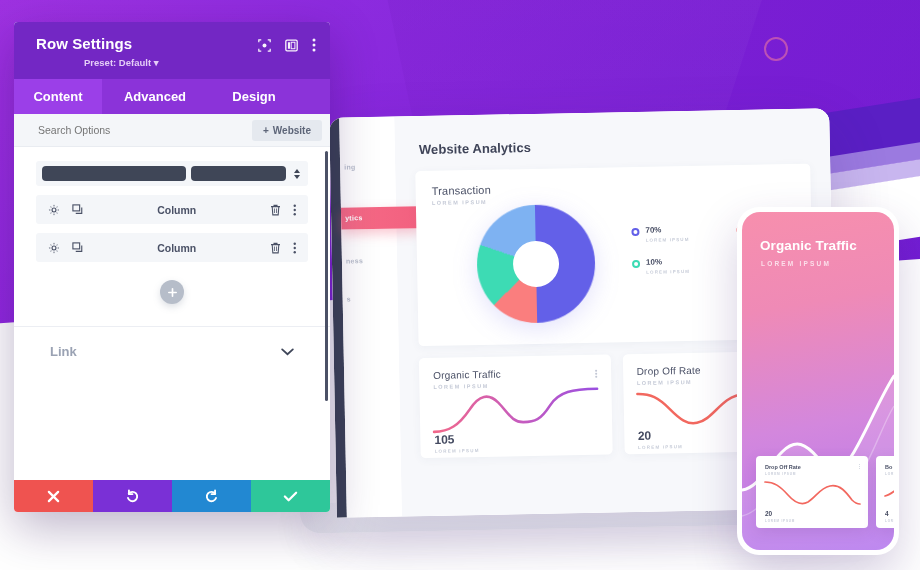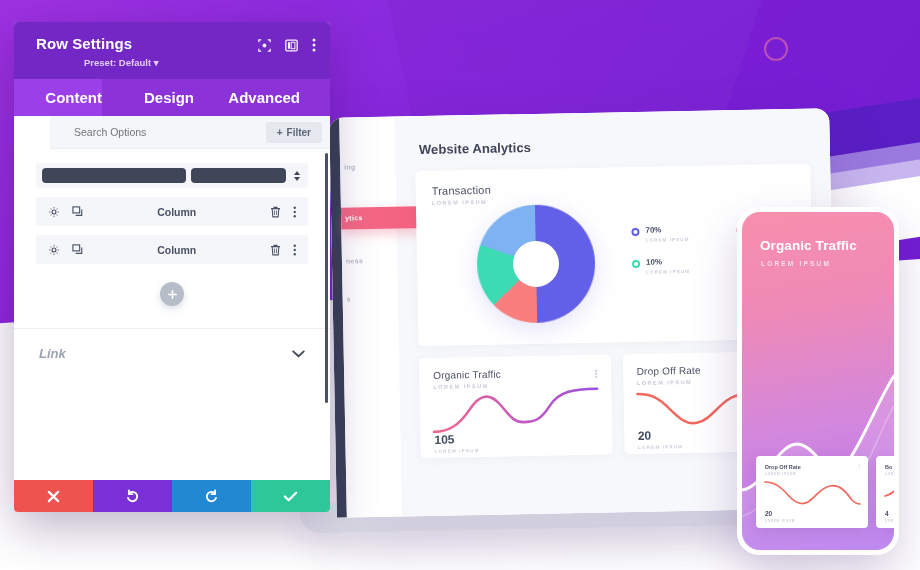--- a/index.html
+++ b/index.html
@@ -156,29 +156,29 @@
   .panel-head{
     background:#7327c4;padding:13px 16px 11px 22px;position:relative;
   }
   .panel-title{color:#fff;font-size:15px;font-weight:700;letter-spacing:.1px;margin:0;}
   .panel-preset{color:#e4cdf7;font-size:9.5px;margin-top:5px;font-weight:600;padding-left:48px;}
   .panel-head-icons{position:absolute;right:14px;top:16px;display:flex;gap:14px;align-items:center;}
   .ic{opacity:.95;cursor:pointer;}
 
   .tabs{display:flex;background:#8b33d9;}
   .tab{
-    padding:10px 0;font-size:15px;color:#fff;font-weight:700;text-align:right;cursor:pointer;
+    padding:10px 0;font-size:13px;color:#fff;font-weight:700;text-align:center;cursor:pointer;
   }
   .tab-content{width:88px;background:#9b3fe8;}
   .tab-design{width:92px;}
   .tab-advanced{width:106px;}
 
   .searchbar{
     background:#f4f6f9;display:flex;align-items:center;justify-content:space-between;
-    padding:0 8px 0 22px;height:32px;border-bottom:1px solid #e9ecf1;margin-left:36px;
+    padding:0 8px 0 22px;height:32px;border-bottom:1px solid #e9ecf1;
   }
   .search-input{
     border:none;background:transparent;font-size:10.5px;color:#8f97a8;outline:none;
     font-family:"Liberation Sans",sans-serif;width:190px;
   }
   .filter-btn{
     background:#e5e9ef;color:#5d6578;font-size:10px;font-weight:700;
     padding:5px 11px;border-radius:3px;display:flex;align-items:center;gap:4px;cursor:pointer;
   }
 
@@ -208,22 +208,22 @@
 
   .addcol{text-align:center;margin-top:18px;}
   .addcol-btn{
     width:24px;height:24px;border-radius:50%;background:#b6bdc9;margin:0 auto;
     display:flex;align-items:center;justify-content:center;cursor:pointer;
     box-shadow:0 3px 7px rgba(120,130,150,.25);
   }
   .addcol-txt{font-size:11.5px;color:#aeb5c3;font-weight:700;margin-top:9px;}
 
   .acc{
-    border-top:1px solid #eceef3;padding:17px 25px;display:flex;
-    align-items:center;justify-content:space-between;cursor:pointer;font-style:italic;
+    border-top:1px solid #eceef3;padding:17px 36px;display:flex;
+    align-items:center;justify-content:space-between;cursor:pointer;
   }
   .acc-label{font-size:13px;color:#9aa2b3;font-weight:600;}
 
   .panel-foot{display:flex;height:32px;}
   .fbtn{flex:1;display:flex;align-items:center;justify-content:center;cursor:pointer;}
   .fb-cancel{background:#ef5350;}
   .fb-undo{background:#7a30d6;}
   .fb-redo{background:#2288d2;}
   .fb-save{background:#2ec79a;}
 </style>
@@ -401,29 +401,29 @@
         <svg class="ic" width="4" height="14" viewBox="0 0 4 14">
           <circle cx="2" cy="2" r="1.5" fill="#fff"></circle>
             <circle cx="2" cy="7" r="1.5" fill="#fff"></circle>
             <circle cx="2" cy="12" r="1.5" fill="#fff"></circle>
         </svg>
       </div>
     </div>
 
     <div class="tabs">
       <div class="tab tab-content">Content</div>
+      <div class="tab tab-advanced">Advanced</div>
       <div class="tab tab-design">Design</div>
-      <div class="tab tab-advanced">Advanced</div>
     </div>
 
     <div class="searchbar">
       <input class="search-input" type="text" placeholder="Search Options" style="">
       <div class="filter-btn">
         <span>+</span>
-        <span>Filter</span>
+        <span>Website</span>
       </div>
     </div>
 
     <div class="panel-body">
       <div class="scrolltrack"></div>
 
       <div class="sec">
 
         <div class="struct">
           <div class="struct-bar a"></div>

